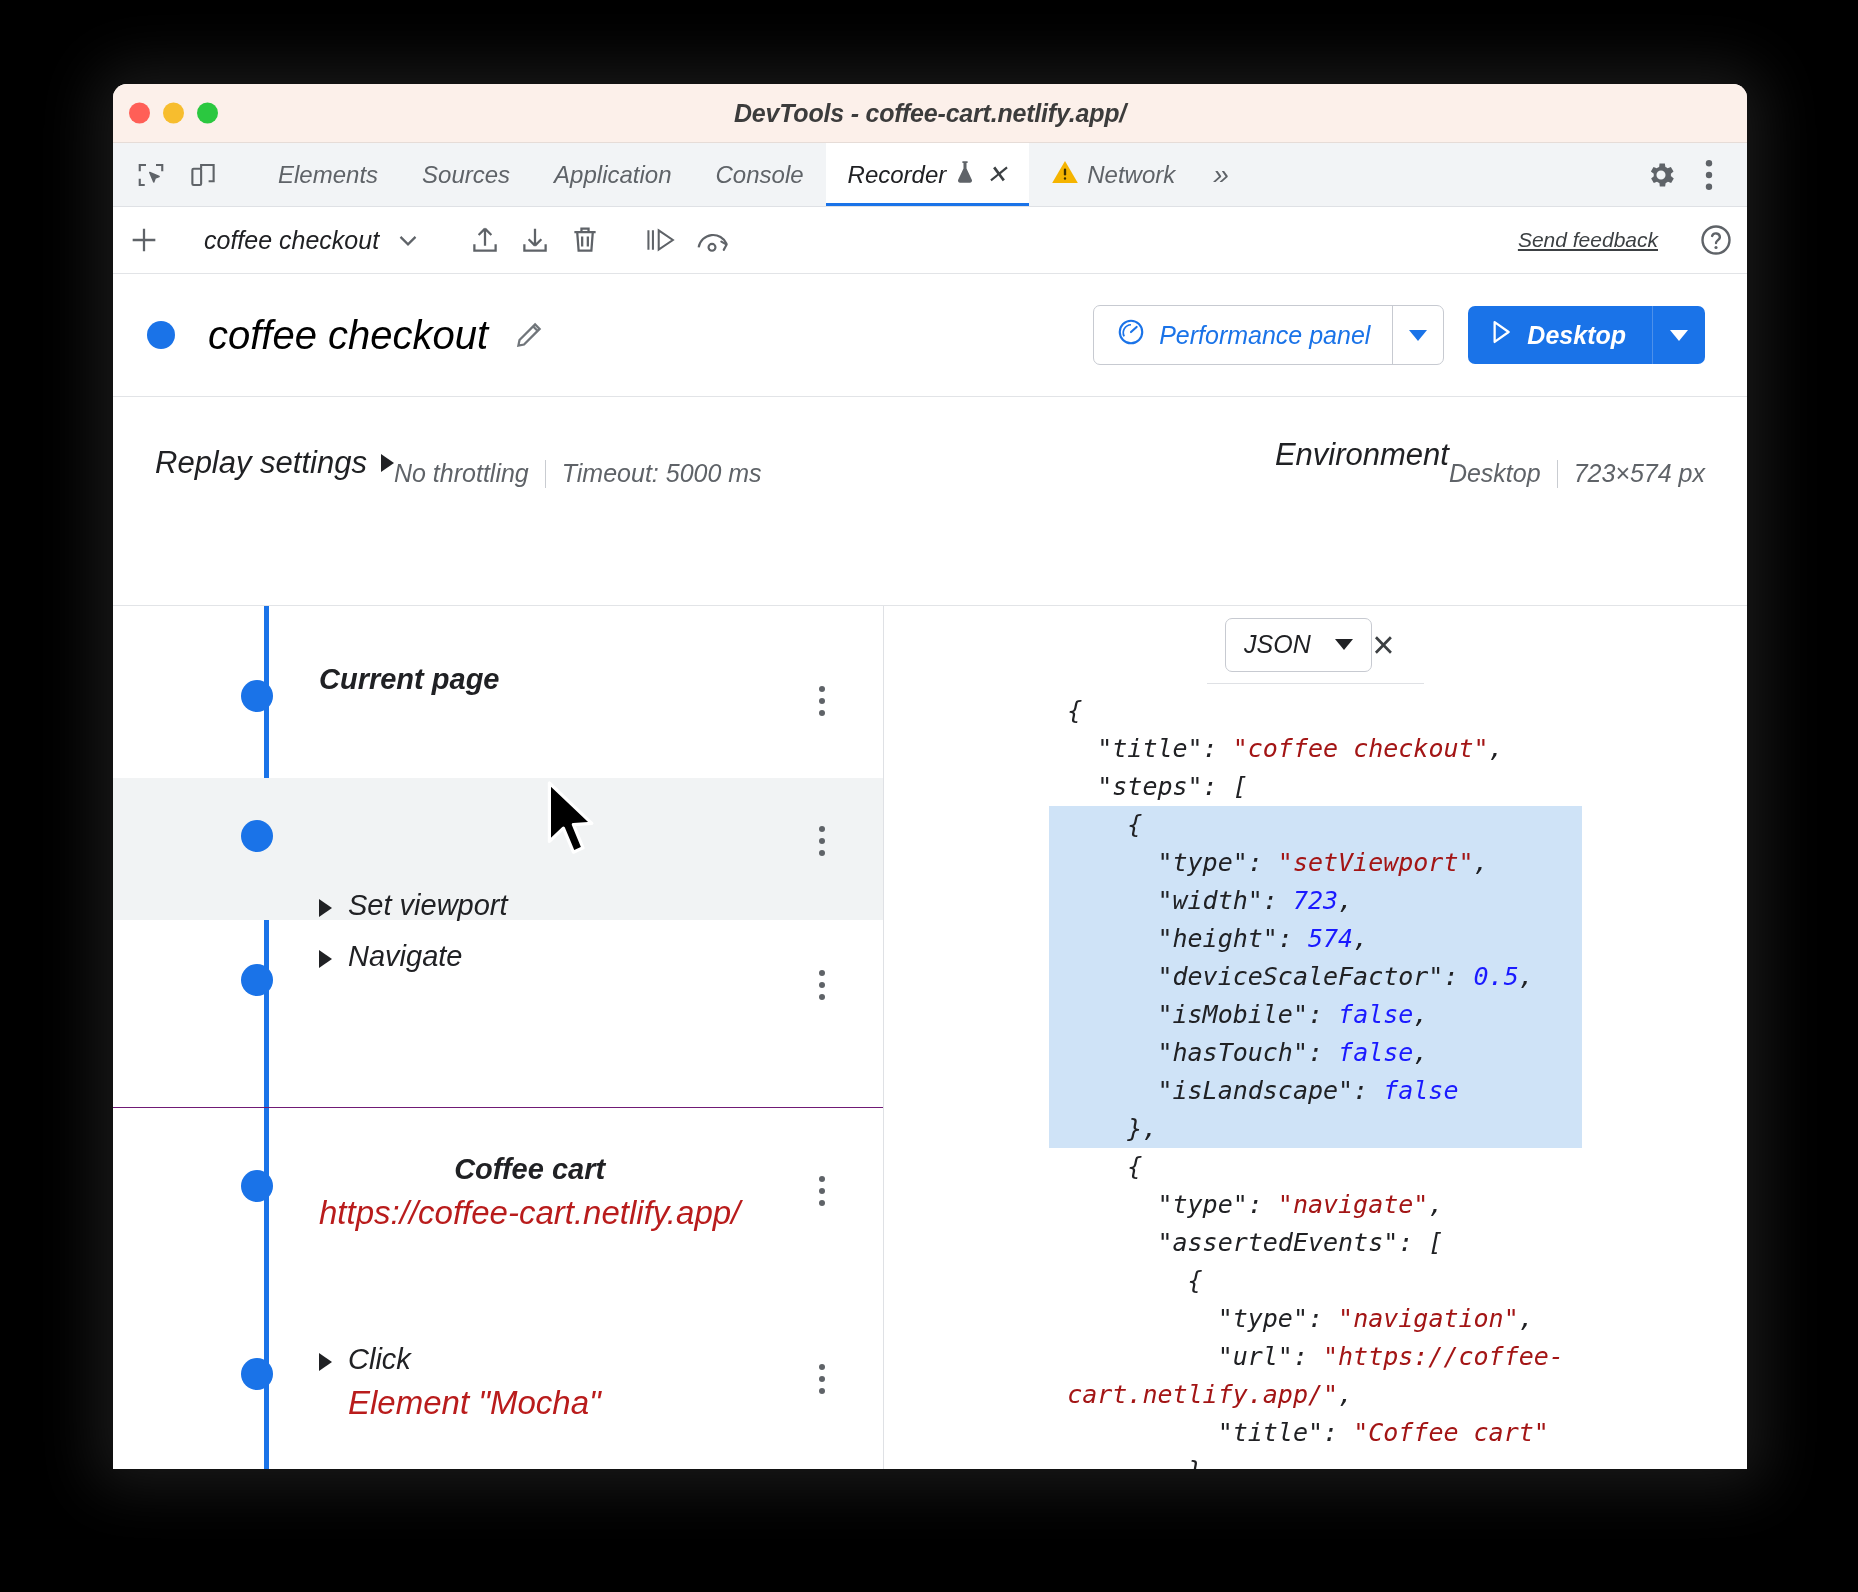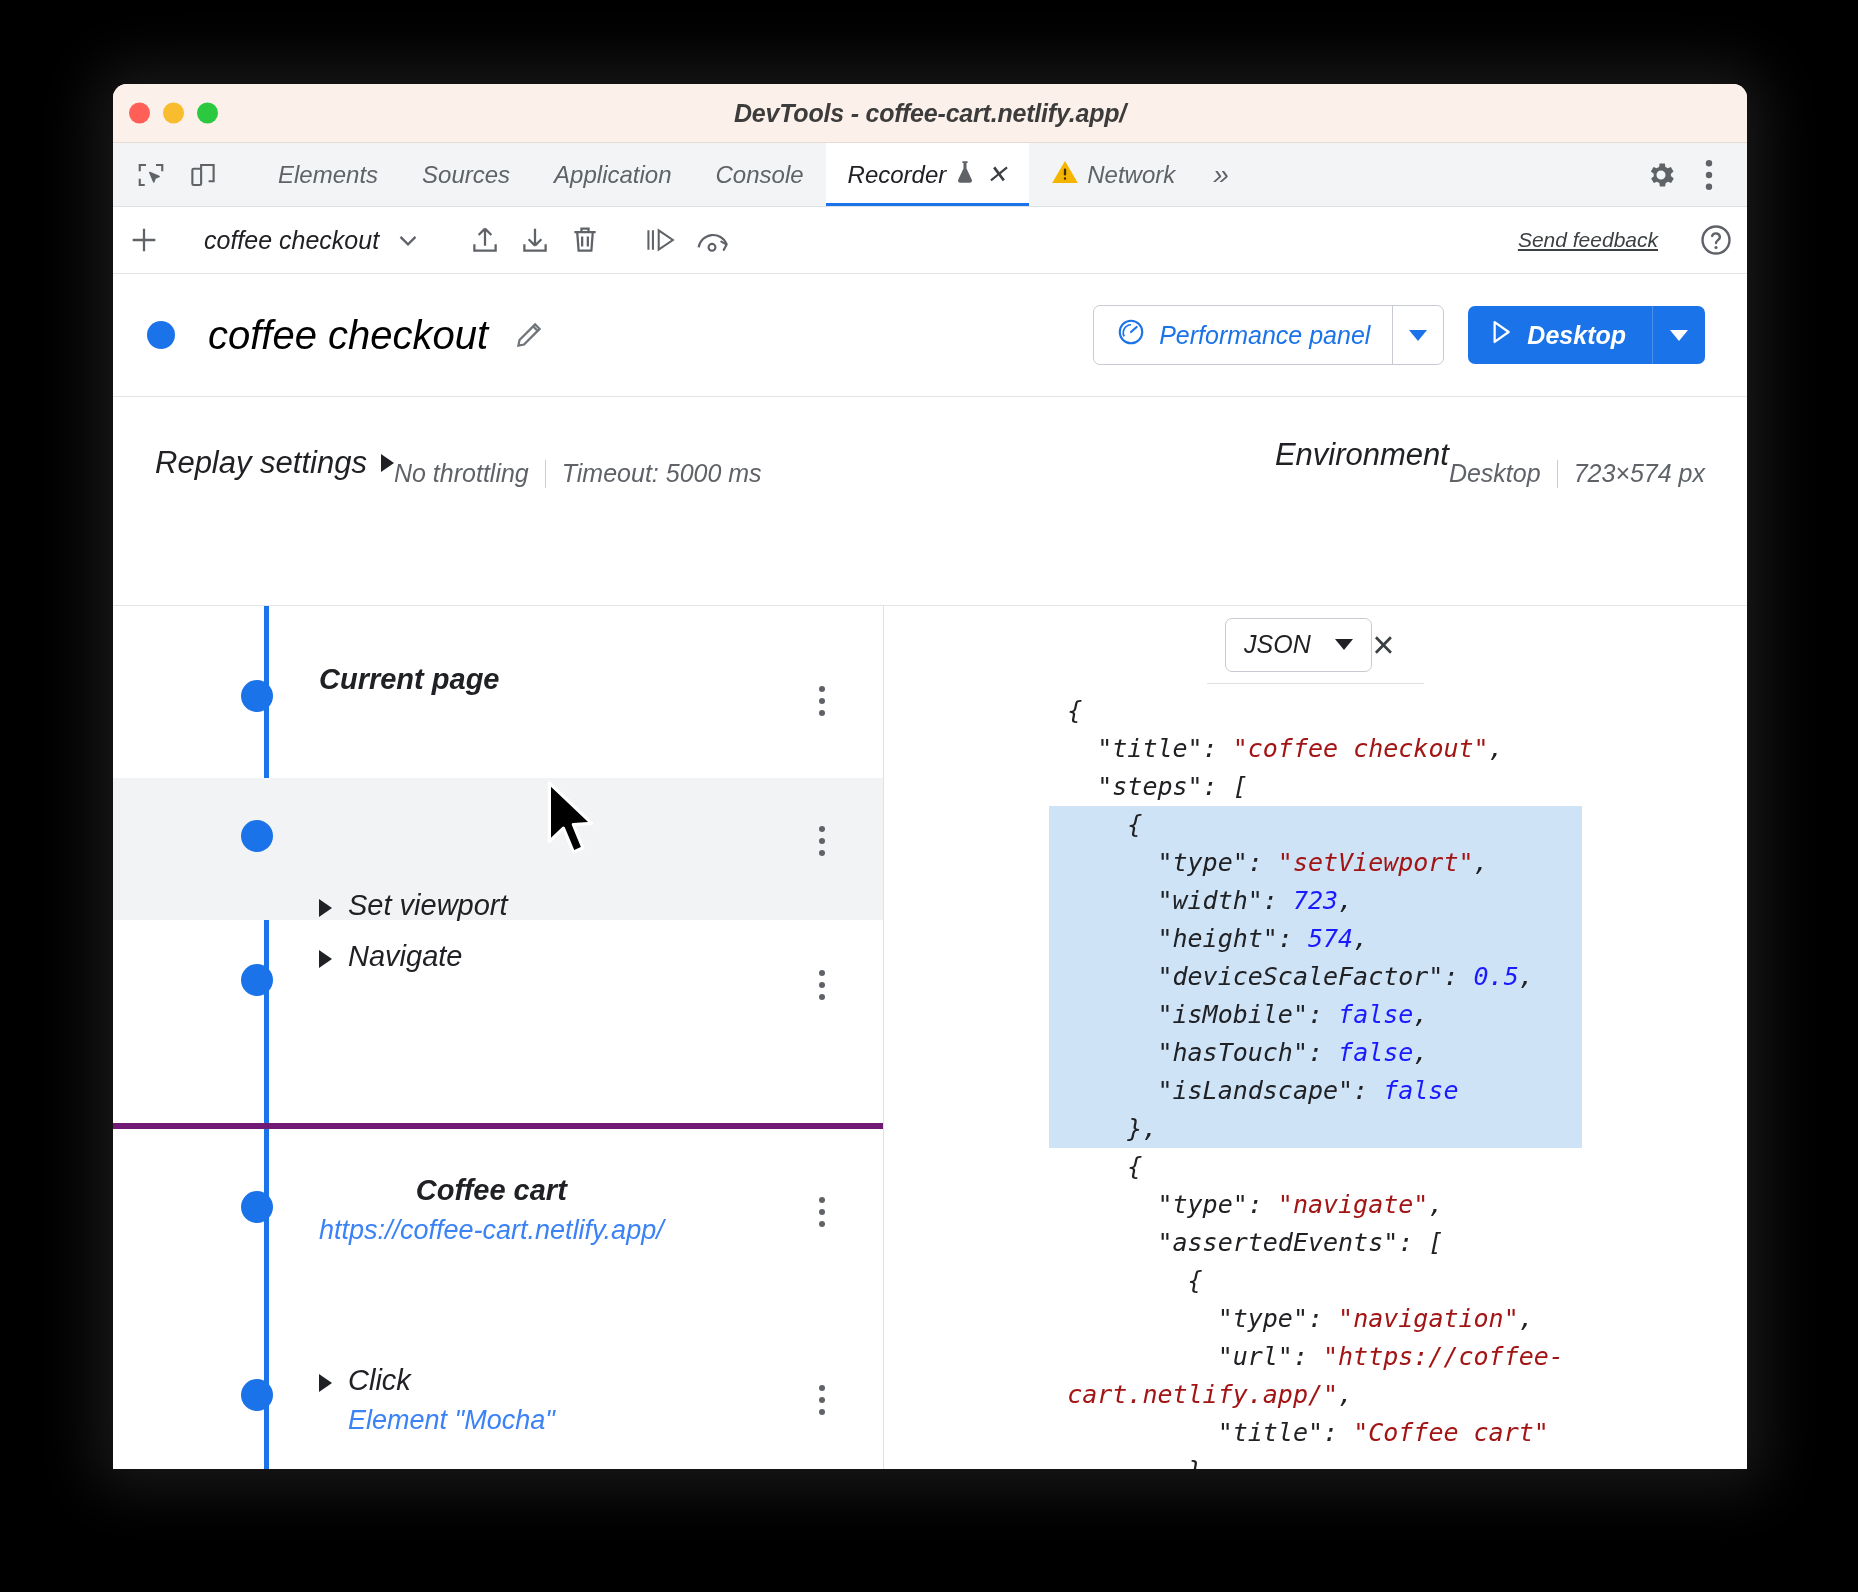--- a/index.html
+++ b/index.html
@@ -288,21 +288,21 @@
     background: #1a73e8;
   }
   .step {
     position: relative;
     display: flex;
     align-items: flex-start;
     padding: 0 0 0 0;
     min-height: 106px;
   }
   .step.selected { background: #f1f3f4; align-items: flex-end; }
-  .step.sep-top { border-top: 6px solid #701a75; margin-top: 16px; }
+  .step.sep-top { border-top: 1px solid #701a75; }
   .step-dot {
     position: absolute;
     left: 128px;
     width: 32px; height: 32px;
     border-radius: 50%;
     background: #1a73e8;
     z-index: 2;
   }
   .step-body {
     margin-left: 206px;
@@ -321,22 +321,22 @@
   }
   .step-text { display: flex; flex-direction: column; }
   .step-title {
     font-size: 29px;
     color: #202124;
     white-space: nowrap;
     line-height: 1.05;
   }
   .step-title.bold { font-weight: bold; text-align: center; }
   .step-sub {
-    font-size: 27px;
-    color: #3b82f6;
+    font-size: 33px;
+    color: #b91c1c;
     margin-top: 10px;
     white-space: nowrap;
   }
   .kebab {
     position: absolute;
     right: 58px;
     display: flex;
     flex-direction: column;
     gap: 6px;
     align-items: center;

